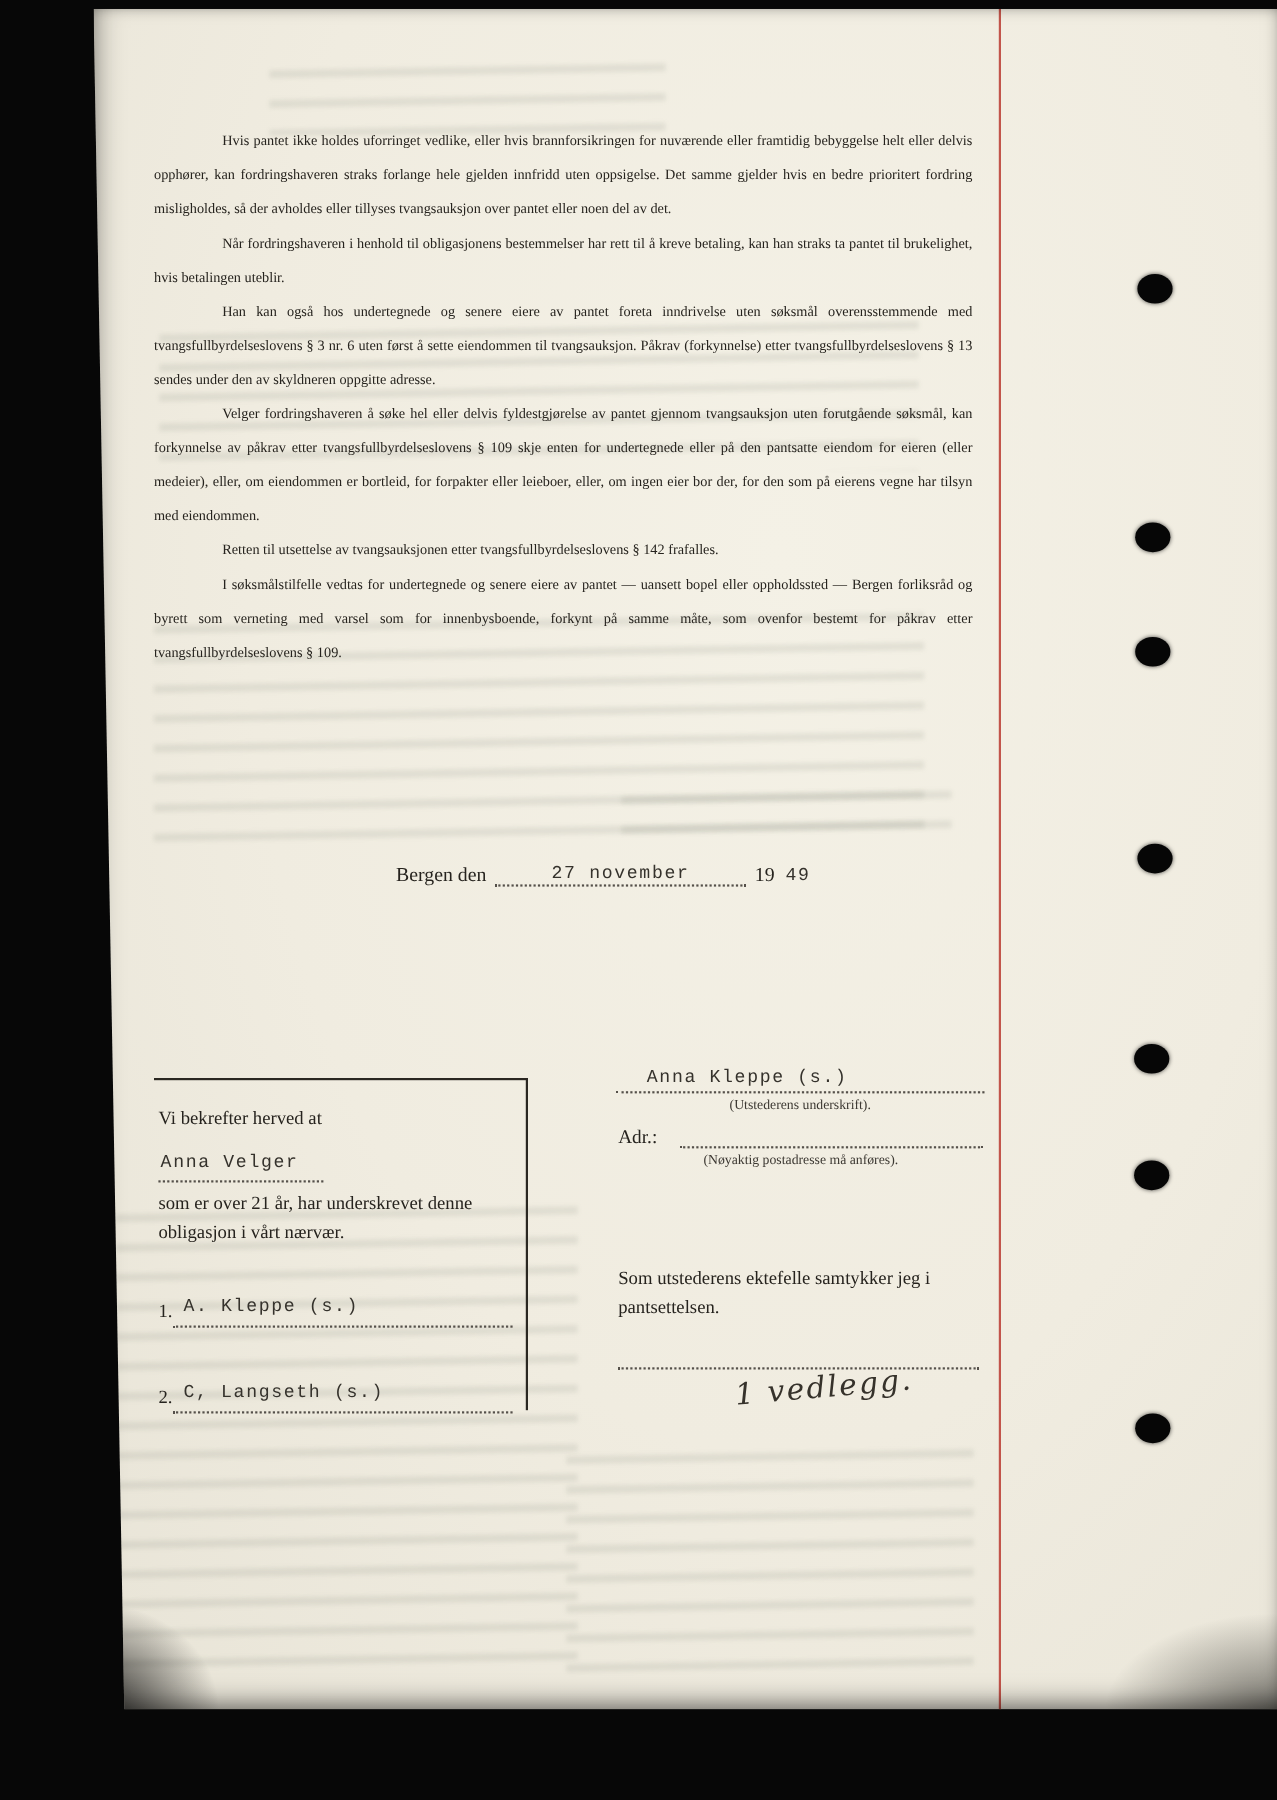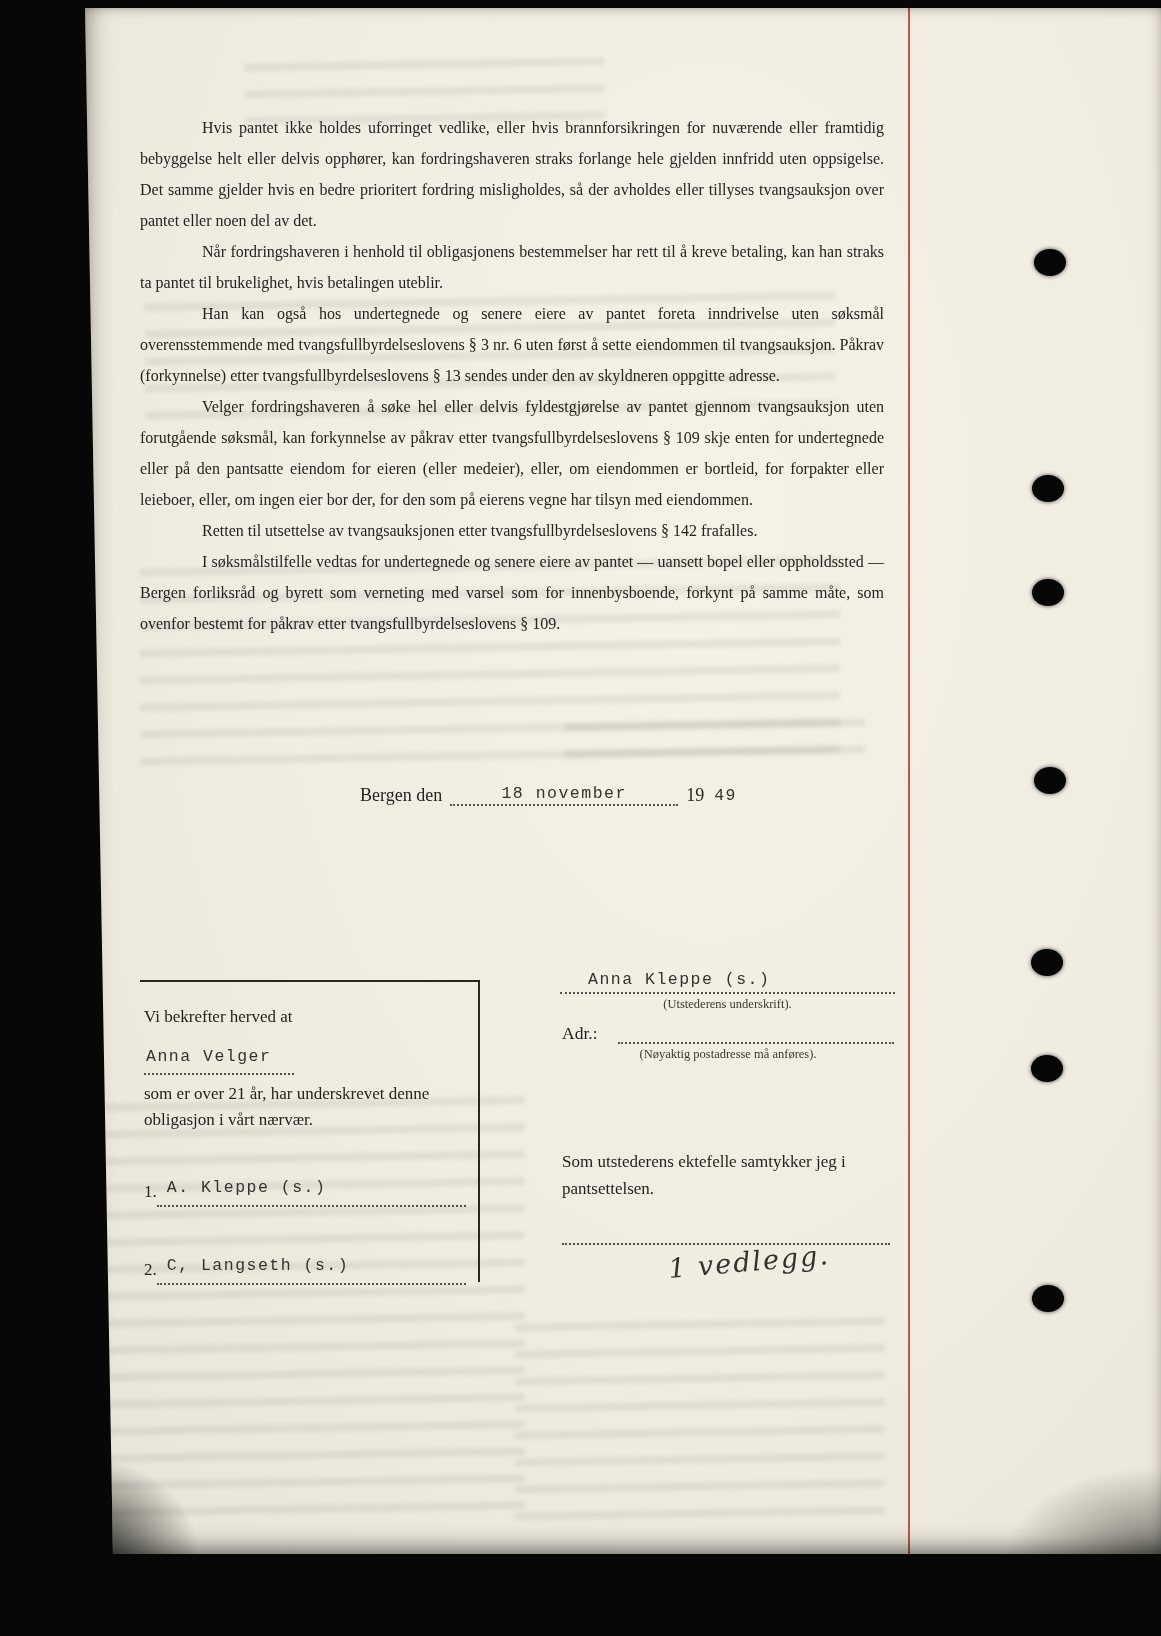--- a/index.html
+++ b/index.html
@@ -44,21 +44,21 @@
     position:absolute; pointer-events:none; z-index:1;
     background: repeating-linear-gradient(
       179deg,
       transparent 0px, transparent 15px,
       rgba(104,112,97,0.12) 17px, rgba(104,112,97,0.12) 22px,
       transparent 24px, transparent 27px);
     filter: blur(2px);
   }
   .body-text {
     position:absolute; left:55px; top:104px; width:744px; z-index:2;
-    font-size:16px; line-height:31px; color:#26231e;
+    font-size:13px; line-height:31px; color:#26231e;
     text-align:justify;
   }
   .body-text p { margin:0; text-indent:62px; }
   .typed {
     font-family:"Liberation Mono","DejaVu Sans Mono",monospace;
     font-size:16.5px; letter-spacing:1.5px; color:#35322c; white-space:nowrap;
   }
   .dotted { border-bottom:2px dotted #55504a; }
   .date-row {
     position:absolute; left:275px; top:774px; z-index:2;
@@ -115,21 +115,21 @@
     <p>Hvis pantet ikke holdes uforringet vedlike, eller hvis brannforsikringen for nuværende eller framtidig bebyggelse helt eller delvis opphører, kan fordringshaveren straks forlange hele gjelden innfridd uten oppsigelse. Det samme gjelder hvis en bedre prioritert fordring misligholdes, så der avholdes eller tillyses tvangsauksjon over pantet eller noen del av det.</p>
     <p>Når fordringshaveren i henhold til obligasjonens bestemmelser har rett til å kreve betaling, kan han straks ta pantet til brukelighet, hvis betalingen uteblir.</p>
     <p>Han kan også hos undertegnede og senere eiere av pantet foreta inndrivelse uten søksmål overensstemmende med tvangsfullbyrdelseslovens § 3 nr. 6 uten først å sette eiendommen til tvangsauksjon. Påkrav (forkynnelse) etter tvangsfullbyrdelseslovens § 13 sendes under den av skyldneren oppgitte adresse.</p>
     <p>Velger fordringshaveren å søke hel eller delvis fyldestgjørelse av pantet gjennom tvangsauksjon uten forutgående søksmål, kan forkynnelse av påkrav etter tvangsfullbyrdelseslovens § 109 skje enten for undertegnede eller på den pantsatte eiendom for eieren (eller medeier), eller, om eiendommen er bortleid, for forpakter eller leieboer, eller, om ingen eier bor der, for den som på eierens vegne har tilsyn med eiendommen.</p>
     <p>Retten til utsettelse av tvangsauksjonen etter tvangsfullbyrdelseslovens § 142 frafalles.</p>
     <p>I søksmålstilfelle vedtas for undertegnede og senere eiere av pantet — uansett bopel eller oppholdssted — Bergen forliksråd og byrett som verneting med varsel som for innenbysboende, forkynt på samme måte, som ovenfor bestemt for påkrav etter tvangsfullbyrdelseslovens § 109.</p>
   </div>
 
   <div class="date-row">
     <span>Bergen den</span>
-    <span class="date-slot dotted"><span class="typed">18 november</span></span>
+    <span class="date-slot dotted"><span class="typed">27 november</span></span>
     <span>19</span>
     <span class="year-slot"><span class="typed">49</span></span>
   </div>
 
   <div class="issuer-sig">
     <span class="sig-name typed dotted">Anna Kleppe (s.)</span>
     <span class="sig-caption">(Utstederens underskrift).</span>
   </div>
 
   <div class="adr-row">

